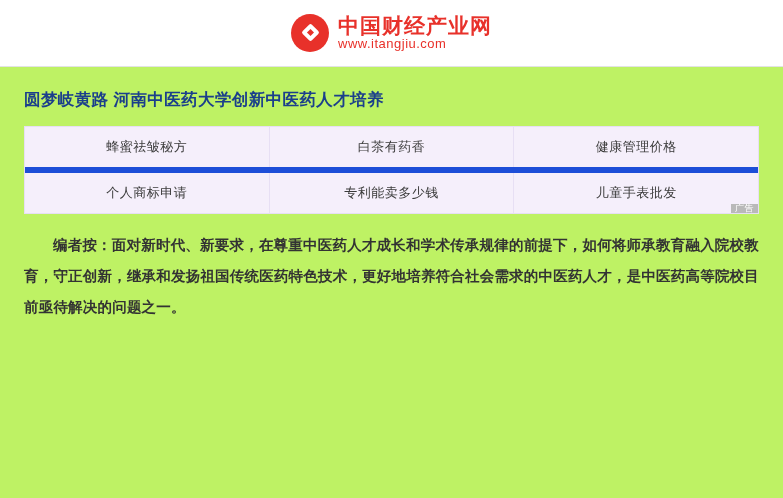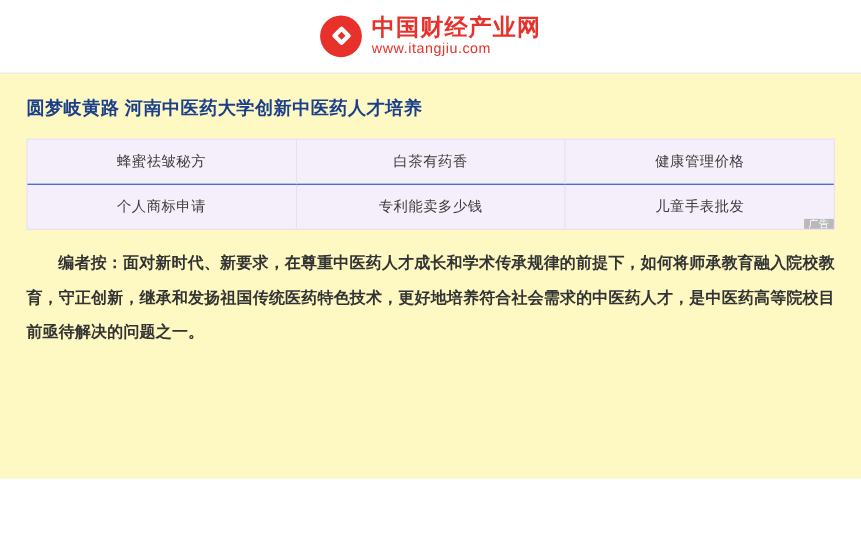--- a/index.html
+++ b/index.html
@@ -9,22 +9,22 @@
   body {
     width: 783px;
     height: 498px;
     background: #ffffff;
     font-family: "Liberation Sans", sans-serif;
     overflow: hidden;
   }
   .page {
     position: relative;
     width: 783px;
-    height: 435px;
-    background: #fef9c3;
+    height: 498px;
+    background: #bef264;
   }
   
   .header {
     height: 66px;
     border-bottom: 1px solid #e3e3e3;
     display: flex;
     align-items: center;
     justify-content: center;
     background: #ffffff;
   }
@@ -104,21 +104,21 @@
   .ad-block {
     position: relative;
     margin: 16px 24px 0 24px;
     border: 1px solid #e7dff4;
     background: #f5effb;
   }
   .ad-row {
     display: flex;
   }
   .ad-row + .ad-row {
-    border-top: 1px solid #1d4ed8;
+    border-top: 6px solid #1d4ed8;
   }
   .ad-cell {
     flex: 1 1 33.33%;
     text-align: center;
     font-size: 13px;
     color: #3b3b3b;
     padding: 11px 0;
     letter-spacing: 0.5px;
   }
   .ad-cell + .ad-cell {

